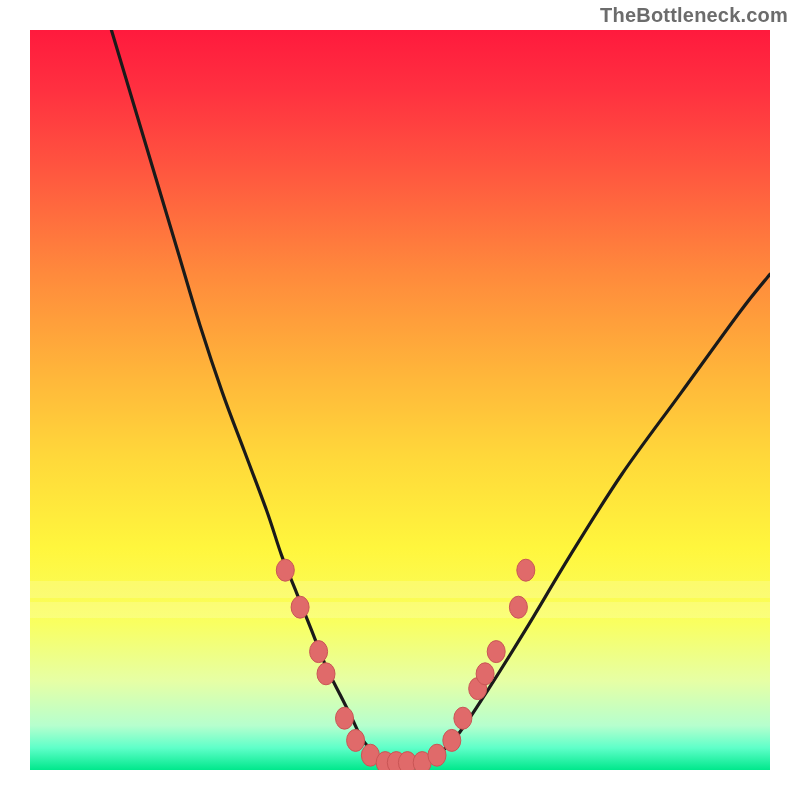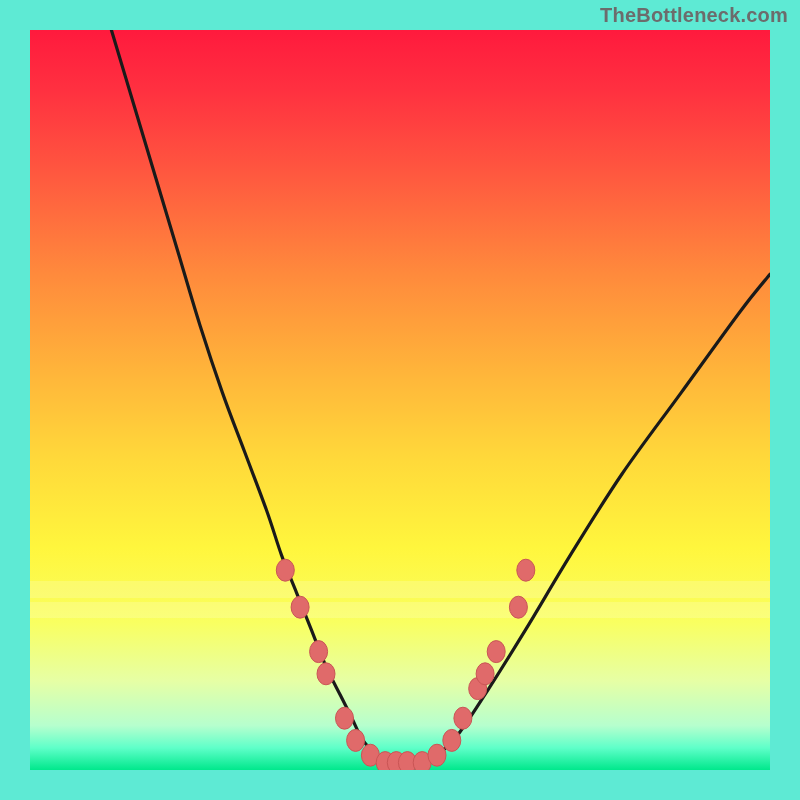--- a/index.html
+++ b/index.html
@@ -9,21 +9,21 @@
     height: 800px;
     background: #000;
     overflow: hidden;
   }
   .frame {
     position: absolute;
     left: 0;
     top: 0;
     width: 800px;
     height: 800px;
-    background: #5eead4;
+    background: #ffffff;
   }
   .plot {
     position: absolute;
     left: 30px;
     top: 30px;
     width: 740px;
     height: 740px;
     background: linear-gradient(to bottom,
       #ff1a3d 0%,
       #ff3040 8%,

